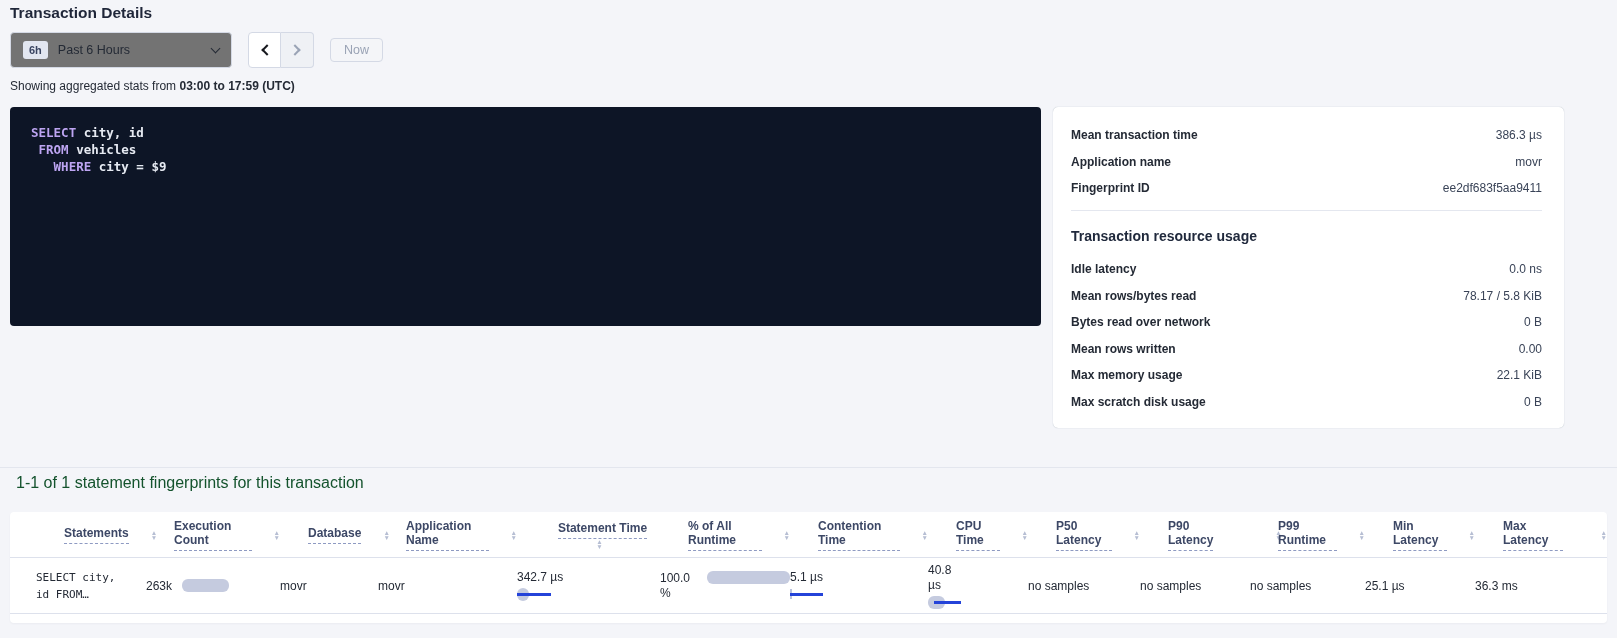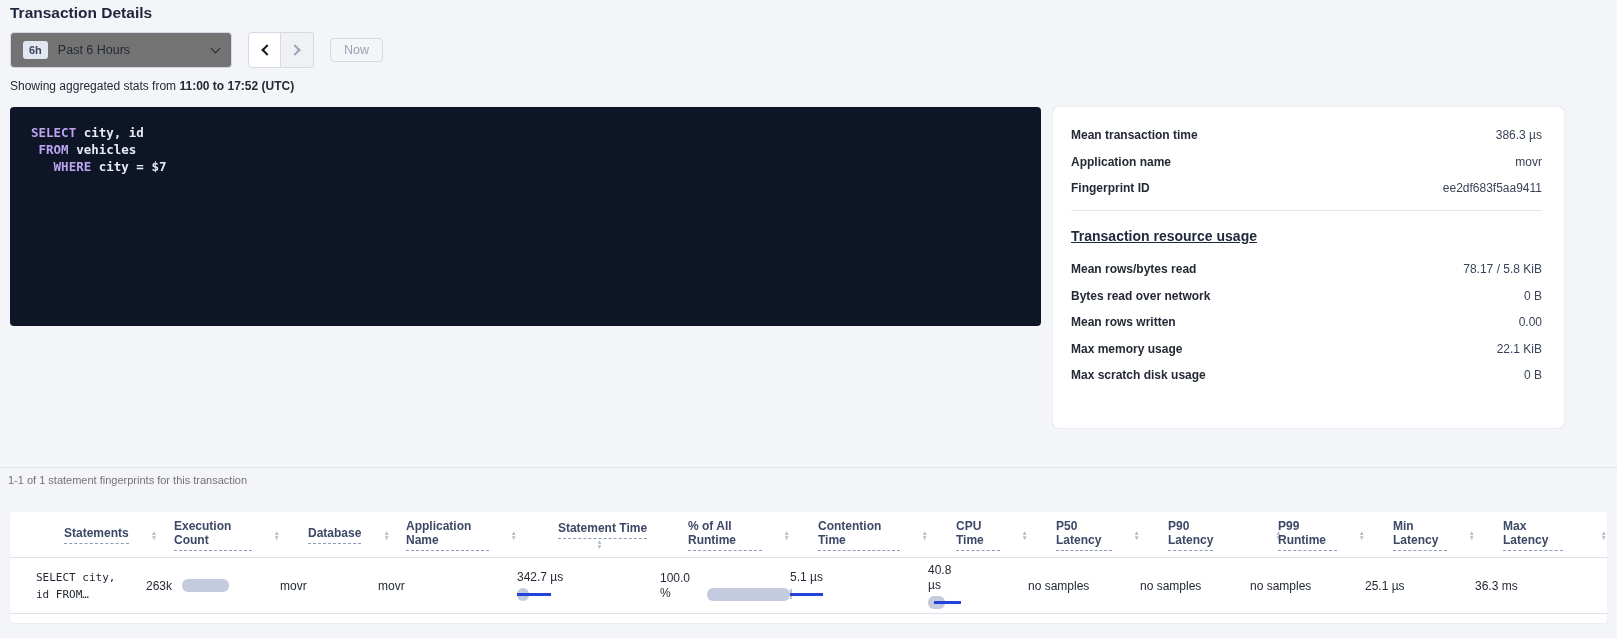--- a/index.html
+++ b/index.html
@@ -40,24 +40,24 @@
     line-height:17px; color:#e6eaf2; }
   .sql-line { white-space:pre; }
   .sql-kw { color:#bda5f2; }
 
   .details-card { position:absolute; left:1053px; top:107px; width:511px; height:321px; background:#fff;
     border-radius:5px; box-shadow:0 0 1px rgba(67,90,111,.45); padding:21px 22px 0 18px; }
   .kv { display:flex; justify-content:space-between; align-items:baseline; height:15px; margin-bottom:11.5px; }
   .kv .k { font-weight:700; font-size:12px; color:#242a35; }
   .kv .v { font-size:12px; color:#394357; }
   .divider { border-top:1px solid #e4e7ef; margin-top:14px; }
-  .section-title { font-size:14px; font-weight:700; color:#20293c; margin:17px 0 18px 0;text-decoration:underline; }
+  .section-title { font-size:14px; font-weight:700; color:#20293c; margin:17px 0 18px 0; }
 
   .section-divider { position:absolute; left:0; top:467px; width:1617px; height:1px; background:#e3e6ee; }
-  .stmt-caption { position:absolute; left:8px; top:474px; font-size:11px; color:#737373; }
+  .stmt-caption { position:absolute; left:16px; top:474px; font-size:16px; color:#14532d; }
 
   .table-card { position:absolute; left:10px; top:512px; width:1597px; height:111px; background:#fff; border-radius:4px;
     box-shadow:0 1px 2px rgba(50,60,90,.05); }
   .thead { display:flex; align-items:center; height:46px; border-bottom:1px solid #dde1ec; }
   .th { display:flex; align-items:center; }
   .th-label { font-size:12px; font-weight:700; color:#3d4866; border-bottom:1px dashed #8e9ac2; padding-bottom:3px; cursor:pointer;margin-left:28px; }
   .sort-icon { display:flex; flex-direction:column; margin-left:22px; color:#b6bed3; font-size:6.5px; line-height:5px; cursor:pointer; }
   .sort-icon i { font-style:normal; }
 
   .trow { display:flex; align-items:center; height:56px; border-bottom:1px solid #dde1ec; }
@@ -82,21 +82,21 @@
   .bar-gray { height:13px; background:#c5cbdf; border-radius:6px; }
   .exec-cell .bar-gray { margin-left:10px; }
   .wrap-val { line-height:15px; }
   .w48 { width:48px; }
   .w40 { width:40px; }
   .w36 { width:36px; }
   .mini { position:relative; height:13px; margin-top:3px; }
   .mini .bar-gray { position:absolute; left:0; top:0; }
   .blue-line { position:absolute; height:3px; background:#2443d9; left:0; top:5px; }
   .tick { position:absolute; left:0; top:1px; width:1.5px; height:10px; background:#b9c2dd; }
-  .pct-cell { display:flex; align-items:flex-end; }
+  .pct-cell { display:flex; align-items:flex-start; }
   .pct-cell .bar-gray { margin-left:8px; }
 </style>
 </head>
 <body>
 
 <h1 class="title">Transaction Details</h1>
 
 <div class="controls">
   <div class="time-picker">
     <span class="badge">6h</span>
@@ -109,44 +109,48 @@
     </button>
     <button class="arrow-btn next">
       <span class="chev chev-right"></span>
     </button>
   </div>
   <button class="now-btn">Now</button>
 </div>
 
 <div class="stats-caption">
   <span>Showing aggregated stats from</span>
-  <b>11:00 to 17:52 (UTC)</b>
+  <b>03:00 to 17:59 (UTC)</b>
 </div>
 
 <div class="sql-box">
     <div class="sql-line"><span class="sql-kw">SELECT</span><span class="sql-plain"> city, id</span></div>
     <div class="sql-line"><span class="sql-plain"> </span><span class="sql-kw">FROM</span><span class="sql-plain"> vehicles</span></div>
-    <div class="sql-line"><span class="sql-plain">   </span><span class="sql-kw">WHERE</span><span class="sql-plain"> city = $7</span></div>
+    <div class="sql-line"><span class="sql-plain">   </span><span class="sql-kw">WHERE</span><span class="sql-plain"> city = $9</span></div>
   </div>
 
 <div class="details-card">
   <div class="kv">
       <span class="k">Mean transaction time</span>
       <span class="v">386.3 µs</span>
     </div>
   <div class="kv">
       <span class="k">Application name</span>
       <span class="v">movr</span>
     </div>
   <div class="kv">
       <span class="k">Fingerprint ID</span>
       <span class="v">ee2df683f5aa9411</span>
     </div>
   <div class="divider"></div>
   <div class="section-title">Transaction resource usage</div>
+  <div class="kv">
+      <span class="k">Idle latency</span>
+      <span class="v">0.0 ns</span>
+    </div>
   <div class="kv">
       <span class="k">Mean rows/bytes read</span>
       <span class="v">78.17 / 5.8 KiB</span>
     </div>
   <div class="kv">
       <span class="k">Bytes read over network</span>
       <span class="v">0 B</span>
     </div>
   <div class="kv">
       <span class="k">Mean rows written</span>

